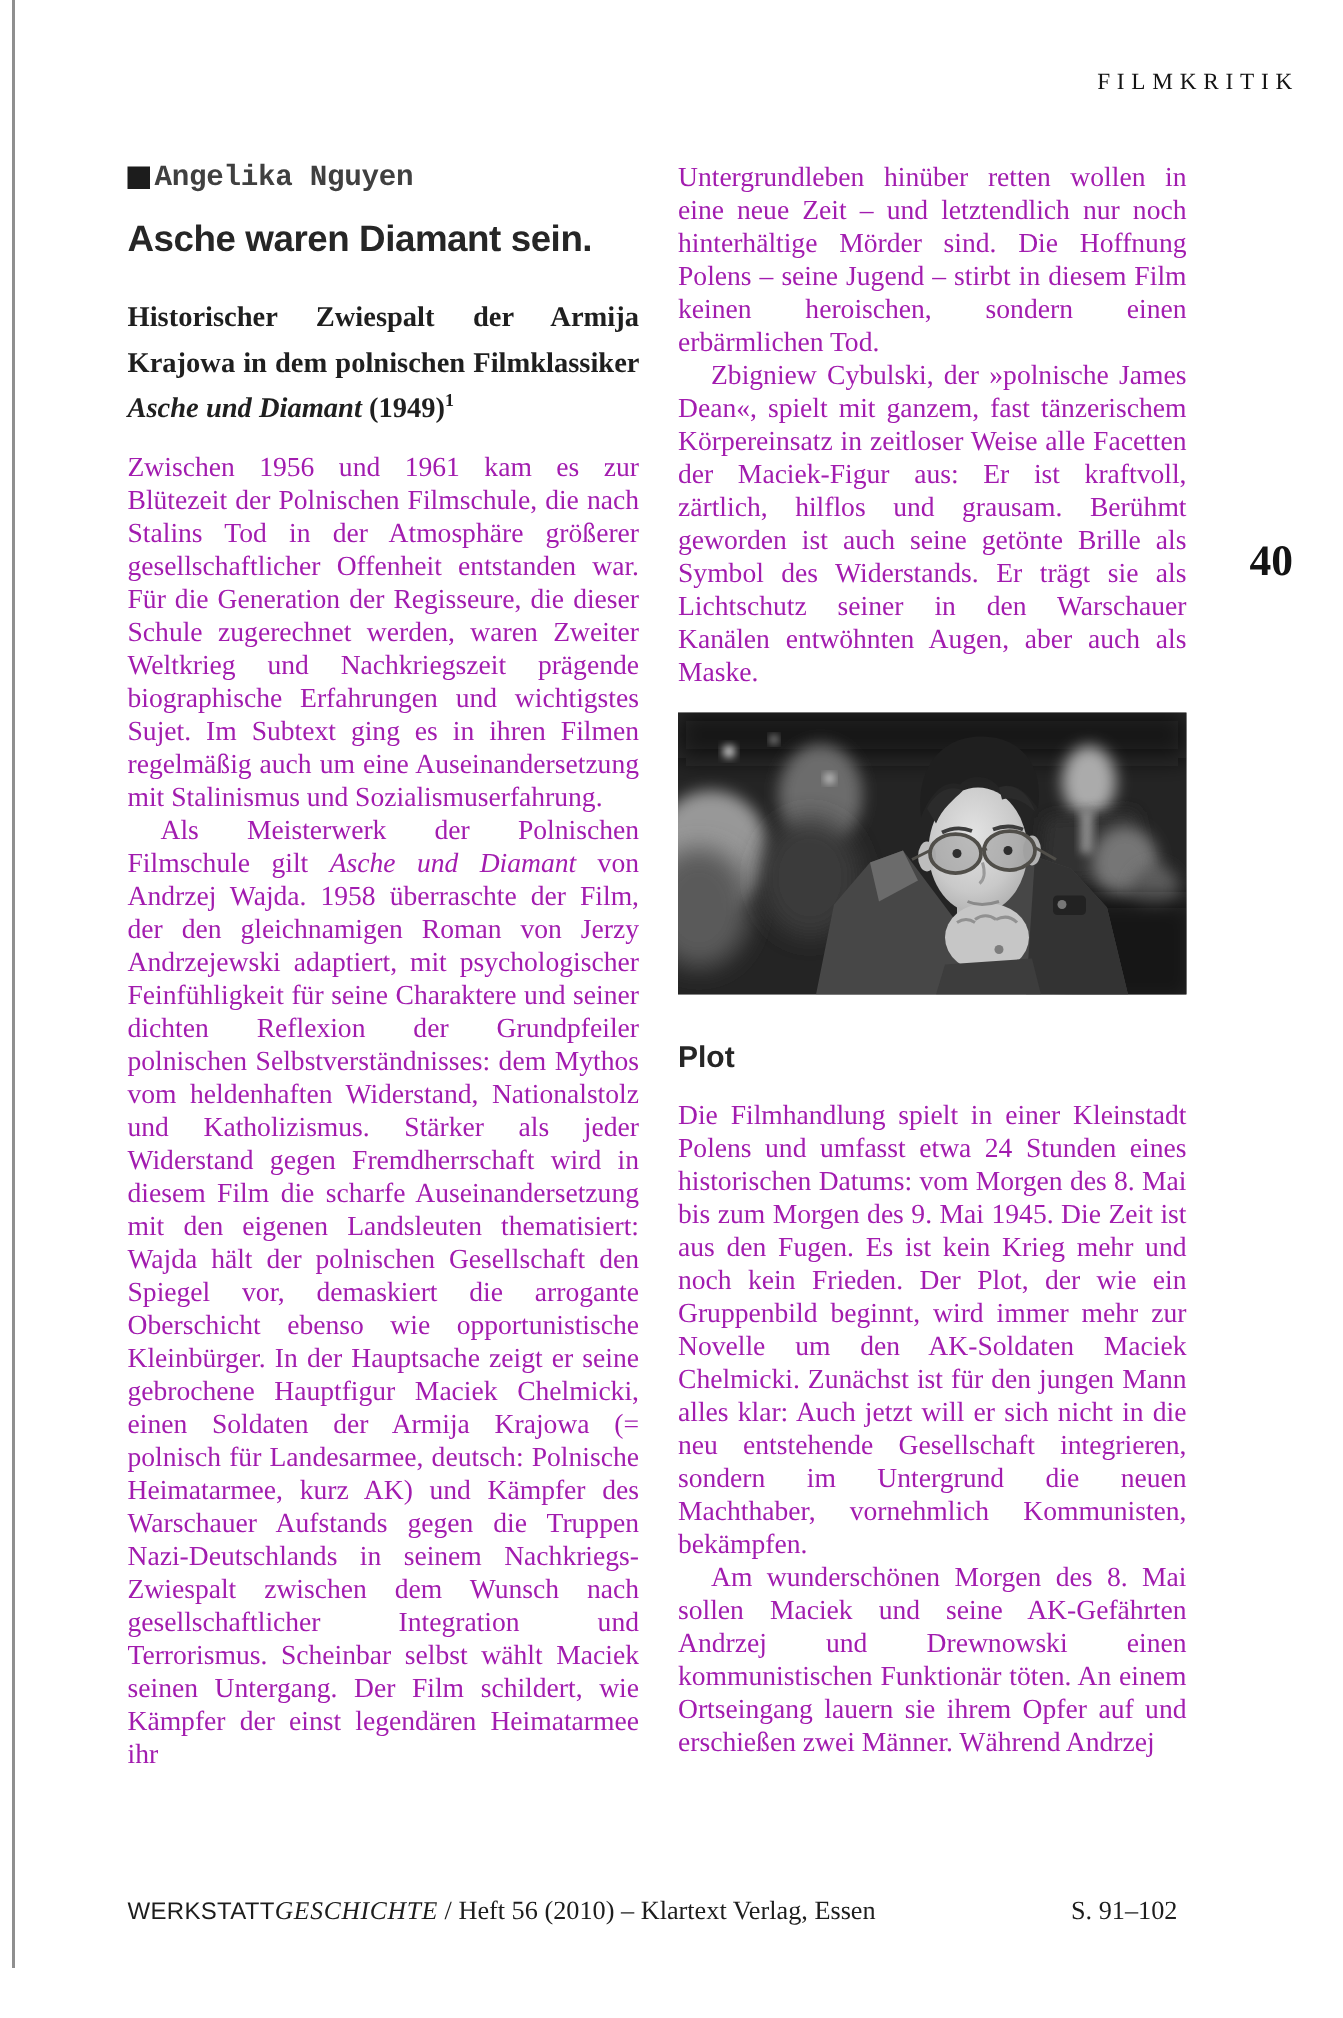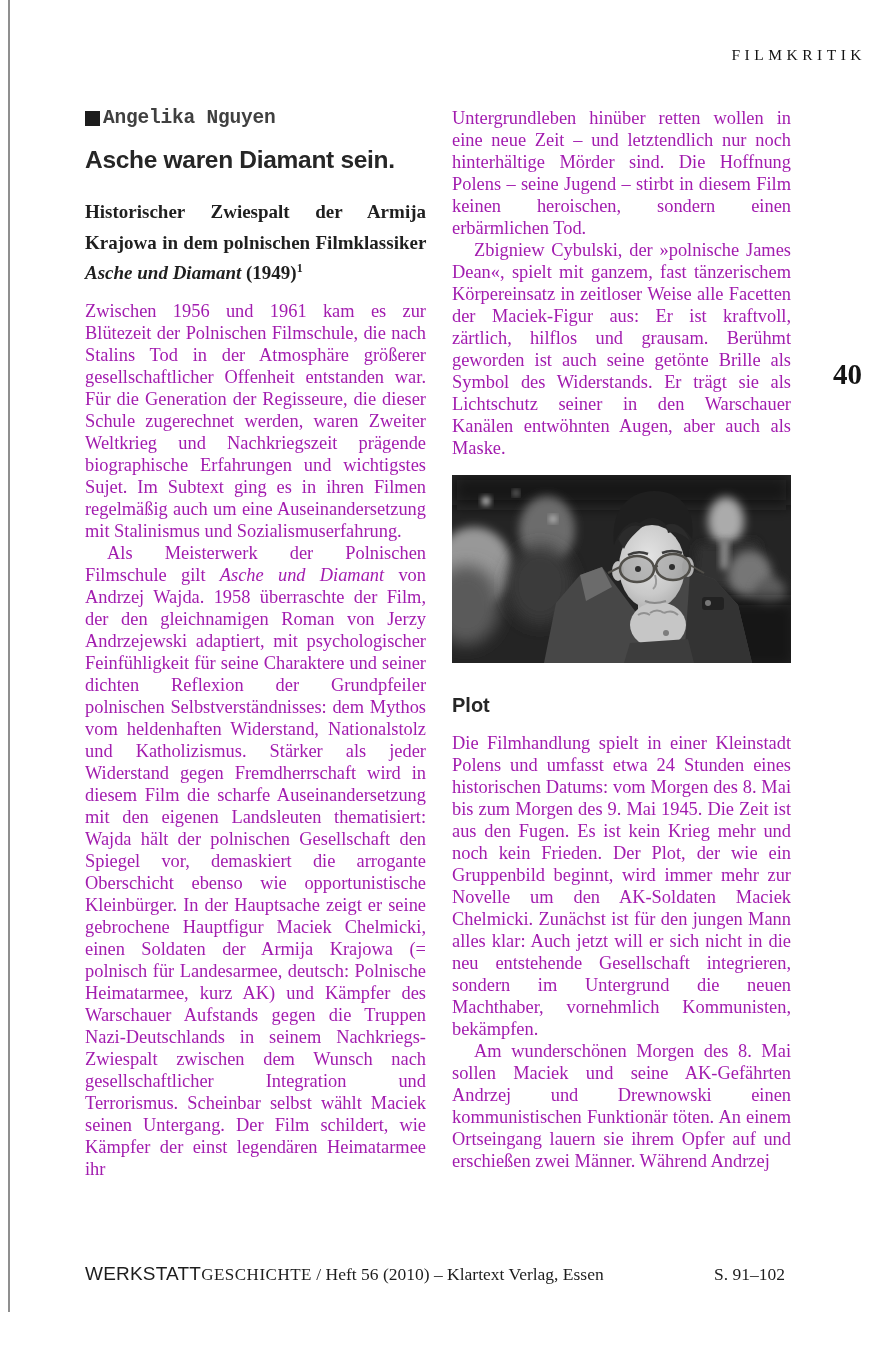--- a/index.html
+++ b/index.html
@@ -85,25 +85,25 @@
   }
   .col-right .bodytext.below-heading { margin-top: 15px; }
   
   .footer {
     position: absolute; left: 85px; top: 1263px; width: 700px;
     display: flex; justify-content: space-between; align-items: baseline;
     font-size: 17.5px; color: #1d1d1d;
   }
   .footer .journal-sans {
     font-family: "Liberation Sans", sans-serif;
-    font-size: 19px; letter-spacing: 0.2px; margin-top: 10px;
+    font-size: 16px; letter-spacing: 0.2px; margin-top: 10px;
   }
   .footer .journal-italic {
     font-family: "Liberation Serif", serif;
-    font-size: 17px; letter-spacing: 0.5px;
+    font-style: italic; font-size: 17px; letter-spacing: 0.5px;
   }
   .footer .issue-info { font-family: "Liberation Serif", serif; }
   .footer .page-range { font-family: "Liberation Serif", serif; }
 </style>
 </head>
 <body>
 
 <div class="spine"></div>
 
 <div class="running-head">FILMKRITIK</div>

